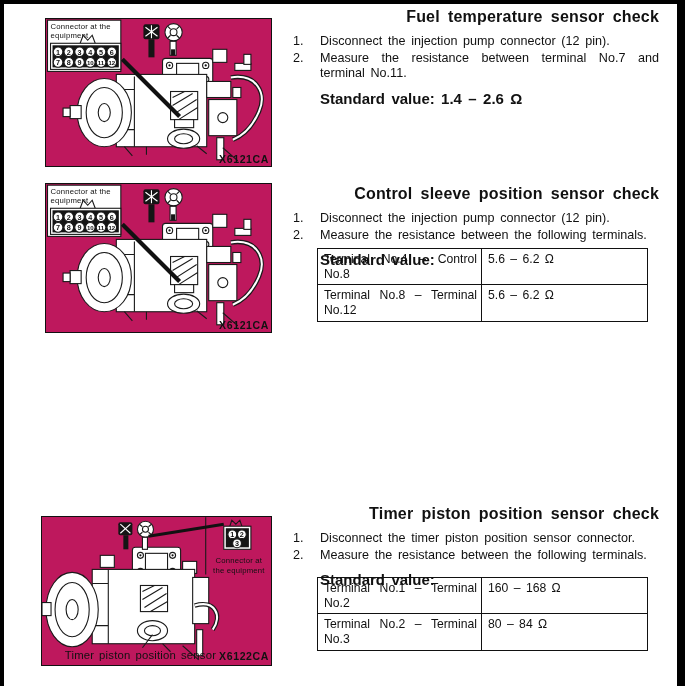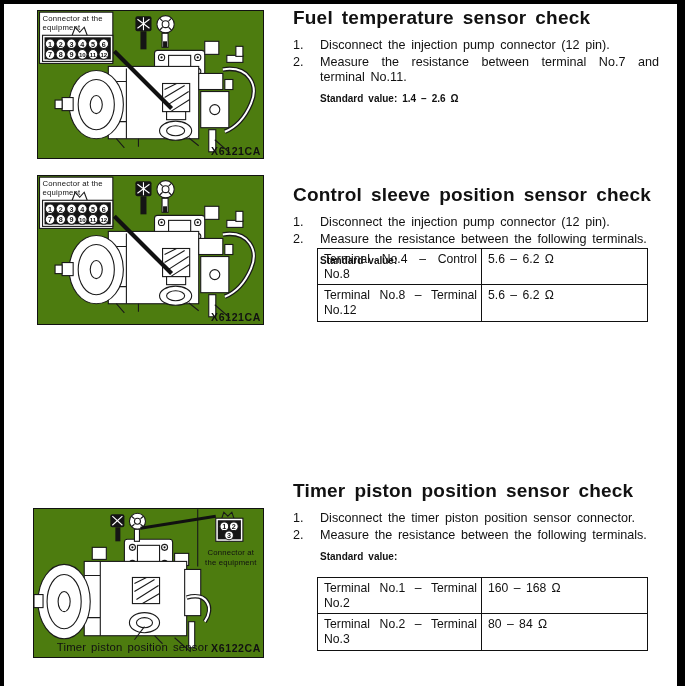--- a/index.html
+++ b/index.html
@@ -6,44 +6,44 @@
   .page{
     position:relative;width:685px;height:686px;background:#ffffff;
     font-family:"Liberation Sans",sans-serif;color:#111;overflow:hidden;
   }
   .edge{position:absolute;background:#000;}
   .edge-top{left:0;top:0;width:685px;height:4px;}
   .edge-left{left:0;top:0;width:4px;height:686px;}
   .edge-right{left:677px;top:0;width:8px;height:686px;}
 
   .figbox{
-    position:absolute;border:1.5px solid #111;background:#4d7c0f;box-sizing:border-box;margin:0;
+    position:absolute;border:1.5px solid #111;background:#be185d;box-sizing:border-box;margin:8px;
   }
   .figbox svg{display:block;width:100%;height:100%;}
   svg text{font-family:"Liberation Sans",sans-serif;fill:#111;}
   .ln{stroke:#1a1a1a;stroke-width:1.1;fill:none;}
   .fw{stroke:#1a1a1a;stroke-width:1.1;fill:#ffffff;}
   .fb{fill:#151515;stroke:none;}
   .wln{stroke:#ffffff;stroke-width:1.1;fill:none;}
   .hose{stroke:#1a1a1a;stroke-width:4.5;fill:none;}
   .hosein{stroke:#ffffff;stroke-width:2;fill:none;}
   .leader{stroke:#111;stroke-width:4.2;fill:none;}
   .leader3{stroke:#111;stroke-width:3;fill:none;}
   .pin-digit{font-size:7.2px;font-weight:bold;text-anchor:middle;}
   .pin-digit-sm{font-size:6.1px;font-weight:bold;text-anchor:middle;}
   .conn-text{font-size:7.7px;letter-spacing:.2px;}
   .fig-code{font-size:10.5px;font-weight:bold;letter-spacing:.6px;text-anchor:end;}
   .fig-caption{font-size:11.3px;text-anchor:middle;letter-spacing:.2px;word-spacing:1.5px;}
 
   .section{position:absolute;left:293px;width:366px;}
-  .sec-title{font-size:19px;font-weight:bold;line-height:1.2;margin:0 0 8px 0;letter-spacing:.2px;word-spacing:3.5px;}
+  .sec-title{font-size:16px;font-weight:bold;line-height:1.2;margin:0 0 8px 0;letter-spacing:.2px;word-spacing:3.5px;text-align:right;}
   .step{display:flex;font-size:12.6px;line-height:1.2;margin:0 0 2px 0;word-spacing:2.2px;}
   .step-num{width:27px;flex:none;}
   .step-text{flex:1;text-align:justify;}
-  .std{margin:8px 0 0 27px;font-size:10px;font-weight:bold;word-spacing:2.2px;}
+  .std{margin:8px 0 0 27px;font-size:15px;font-weight:bold;word-spacing:2.2px;}
 
   .spec-table{
     position:absolute;left:317px;width:331px;border-collapse:collapse;
     font-size:12.2px;line-height:1.2;
   }
   .spec-table td{
     border:1.6px solid #111;vertical-align:top;
     padding:3px 4px 3px 6px;height:26px;word-spacing:2px;
   }
   .spec-table td.term{width:153px;text-align:justify;}
@@ -255,21 +255,21 @@
         <td class="term">Terminal No.4 – Control No.8</td>
         <td class="val">5.6 – 6.2 Ω</td>
       </tr>
       <tr>
         <td class="term">Terminal No.8 – Terminal No.12</td>
         <td class="val">5.6 – 6.2 Ω</td>
       </tr>
     </tbody>
   </table>
 
-  <section class="section" style="top:480px;">
+  <section class="section" style="top:504px;">
     <h2 class="sec-title">Timer piston position sensor check</h2>
     <div class="step">
       <span class="step-num">1.</span>
       <span class="step-text">Disconnect the timer piston position sensor connector.</span>
     </div>
     <div class="step">
       <span class="step-num">2.</span>
       <span class="step-text">Measure the resistance between the following terminals.</span>
     </div>
     <div class="std">

